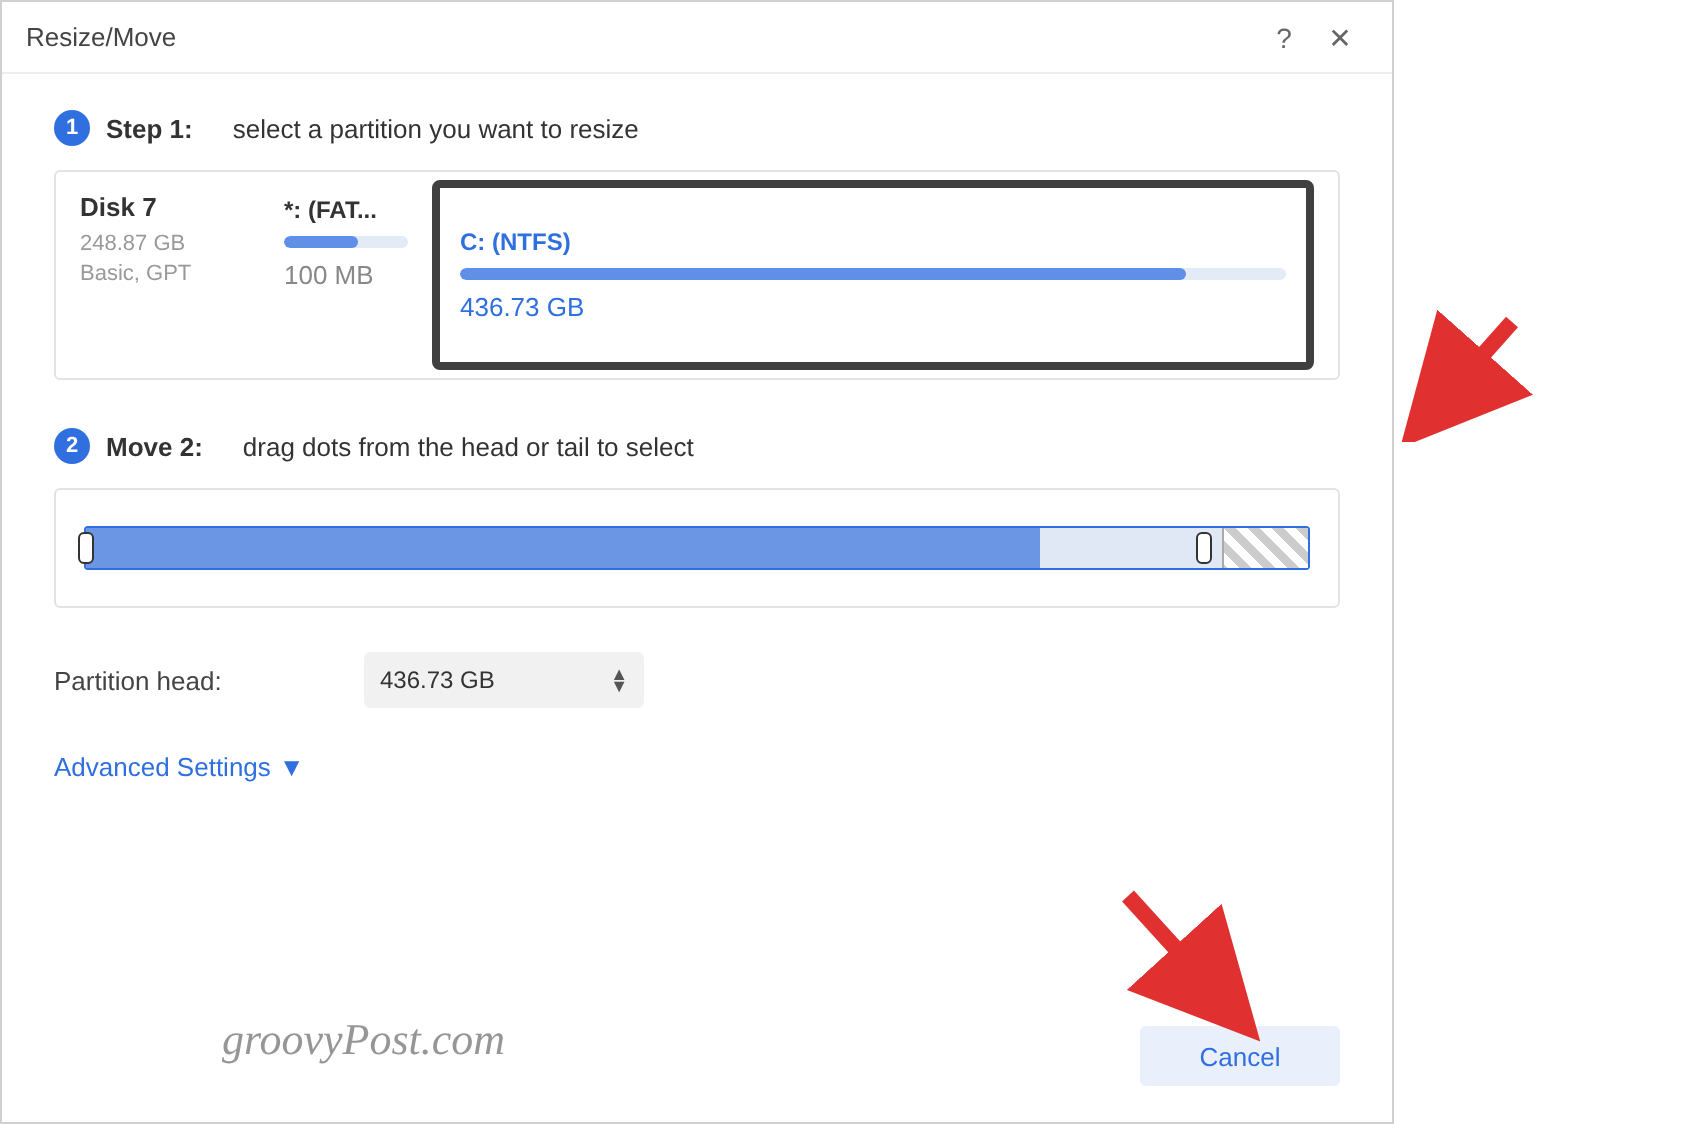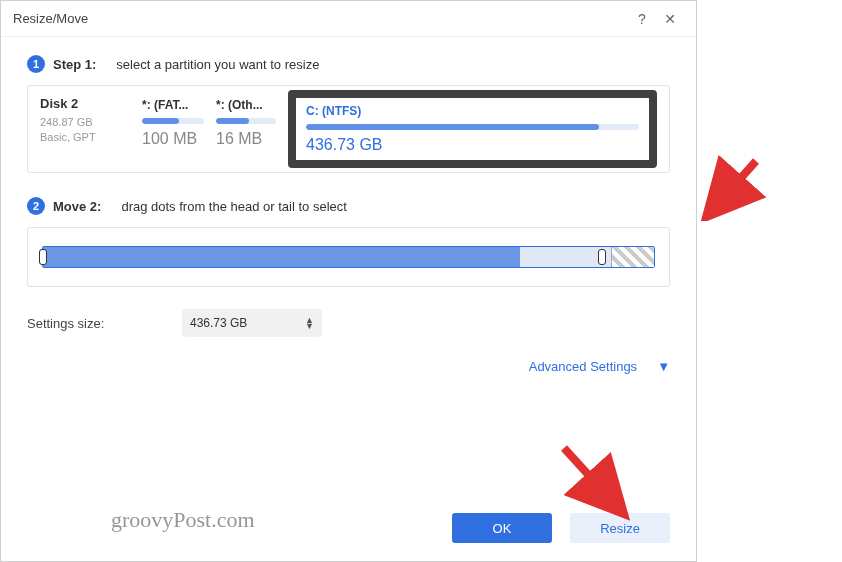--- a/index.html
+++ b/index.html
@@ -13,44 +13,44 @@
   .step-num { width: 18px; height: 18px; border-radius: 50%; background: #2f6fe0; color: #fff; font-size: 11px; font-weight: bold; display: flex; align-items: center; justify-content: center; margin-right: 8px; }
   .step-label { font-weight: 600; margin-right: 20px; }
   .disk-panel { border: 1px solid #e3e3e3; border-radius: 3px; padding: 10px 12px; display: flex; gap: 12px; align-items: stretch; margin-bottom: 24px; }
   .disk-info { width: 90px; }
   .disk-info .dname { font-weight: 700; font-size: 13px; }
   .disk-info .dsub { color: #999; font-size: 11px; margin-top: 4px; line-height: 1.4; }
   .part { min-width: 60px; padding-top: 2px; }
   .part .plabel { font-weight: 600; font-size: 12px; white-space: nowrap; overflow: hidden; text-overflow: ellipsis; }
   .part .pbar { height: 6px; border-radius: 3px; margin: 6px 0; background: #e3ebf7; position: relative; overflow:hidden; }
   .part .pbar .pfill { height: 100%; background: #5f8fe6; border-radius: 3px; }
-  .part .psize { color: #888; font-size: 16px; }
-  .part.selected { border: 8px solid #404040; border-radius: 4px; padding: 6px 10px; margin: -6px 0; }
+  .part .psize { color: #888; font-size: 13px; }
+  .part.selected { border: 4px solid #404040; border-radius: 4px; padding: 20px 10px; margin: -6px 0; }
   .part.selected .plabel { color: #2f6fe0; }
   .part.selected .psize { color: #2f6fe0; }
   .part.unalloc .pbar { background-image: linear-gradient(45deg,#ddd 25%,#fff 25%,#fff 50%,#ddd 50%,#ddd 75%,#fff 75%,#fff); background-size: 10px 10px; }
   .slider-panel { border: 1px solid #e3e3e3; border-radius: 3px; padding: 18px 14px; margin-bottom: 22px; }
   .slider { height: 22px; border: 1px solid #2f6fe0; border-radius: 2px; display: flex; position: relative; background:#fff; }
   .slider .used { background: #6b96e4; }
   .slider .free { background: #e0e8f5; }
   .slider .unalloc { background-image: linear-gradient(45deg,#ccc 25%,#fff 25%,#fff 50%,#ccc 50%,#ccc 75%,#fff 75%,#fff); background-size: 12px 12px; border-left:1px solid #aaa; }
   .handle { position: absolute; top: 50%; transform: translate(-50%,-50%); width: 8px; height: 16px; border: 1px solid #333; border-radius: 3px; background: #fff; cursor: ew-resize; }
   .handle.left { left: 0; }
   .handle.right { left: calc(100% - 52px); }
   .size-row { display: flex; align-items: center; margin-bottom: 22px; font-size: 13px; }
   .size-row .lbl { width: 155px; color: #444; }
   .size-row .spin { display:flex; align-items:center; background:#f1f1f1; border-radius:3px; padding:0 8px; height:28px; width:140px; justify-content:space-between; }
   .spin .val { font-size: 12px; }
   .spin .arrows { display:flex; flex-direction:column; line-height:6px; font-size:9px; color:#555; padding:2px 0;}
-  .adv { color: #2f6fe0; font-size: 13px; display:flex; align-items:center; gap:20px; cursor:pointer;justify-content:flex-end; }
+  .adv { color: #2f6fe0; font-size: 13px; display:flex; align-items:center; gap:4px; cursor:pointer; }
   .footer { position: absolute; bottom: 18px; right: 26px; display: flex; gap: 18px; }
   .footer .btn { width: 100px; height: 30px; border: none; border-radius: 3px; font-size: 13px; cursor: pointer; }
   .footer .ok { background: #2f6fe0; color: #fff; }
   .footer .cancel { background: #e9f0fb; color: #2f6fe0; }
-  .watermark { position:absolute; bottom:28px; left:110px; font-family: Georgia, "Times New Roman", serif; font-size: 22px; color: rgba(80,80,80,0.6); pointer-events:none; }
+  .watermark { position:absolute; bottom:28px; left:110px; font-family: Georgia, "Times New Roman", serif; font-style: italic; font-size: 22px; color: rgba(80,80,80,0.6); pointer-events:none; }
   .arrow { position:absolute; pointer-events:none; }
   .arrow svg { display:block; }
 </style>
 </head>
 <body>
 
 <div class="window">
   <div class="titlebar">
     <div class="title">Resize/Move</div>
     <div class="btn">?</div>
@@ -59,42 +59,35 @@
 
   <div class="content">
     <div class="step-row">
       <div class="step-num">1</div>
       <span class="step-label">Step 1:</span>
       <span>select a partition you want to resize</span>
     </div>
 
     <div class="disk-panel">
       <div class="disk-info">
-        <div class="dname">Disk 2</div>
+        <div class="dname">Disk 7</div>
         <div class="dsub">
           <div>248.87 GB</div>
           <div>Basic, GPT</div>
         </div>
       </div>
 
       <div class="part" style="width:62px">
         <div class="plabel">*: (FAT...</div>
         <div class="pbar">
             <div class="pfill" style="width:60%"></div>
           </div>
         <div class="psize">100 MB</div>
       </div>
 
-      <div class="part" style="width:58px">
-        <div class="plabel">*: (Oth...</div>
-        <div class="pbar">
-            <div class="pfill" style="width:55%"></div>
-          </div>
-        <div class="psize">16 MB</div>
-      </div>
 
       <div class="part selected" style="flex:1">
         <div class="plabel">C: (NTFS)</div>
         <div class="pbar">
             <div class="pfill" style="width:88%"></div>
           </div>
         <div class="psize">436.73 GB</div>
       </div>
 
 
@@ -110,39 +103,38 @@
       <div class="slider">
         <div class="used" style="width:78%"></div>
         <div class="free" style="width:15%"></div>
         <div class="unalloc" style="width:7%"></div>
         <div class="handle left"></div>
         <div class="handle right"></div>
       </div>
     </div>
 
     <div class="size-row">
-      <div class="lbl">Settings size:</div>
+      <div class="lbl">Partition head:</div>
       <div class="spin">
         <span class="val">436.73 GB</span>
         <span class="arrows">
           <span>▲</span>
             <span>▼</span>
         </span>
       </div>
     </div>
 
     <div class="adv">
       <span>Advanced Settings</span>
       <span>▼</span>
     </div>
   </div>
 
   <div class="footer">
-    <button class="btn ok">OK</button>
-    <button class="btn cancel">Resize</button>
+    <button class="btn cancel">Cancel</button>
   </div>
 
   <div class="watermark">groovyPost.com</div>
 
   <div class="arrow" style="left:700px; top:150px;">
     <svg width="70" height="70">
         <defs>
           <marker id="ah1" markerWidth="8" markerHeight="8" refX="5" refY="4" orient="auto">
             <polygon points="0 0, 8 4, 0 8" fill="#e03030"></polygon>
           </marker>

